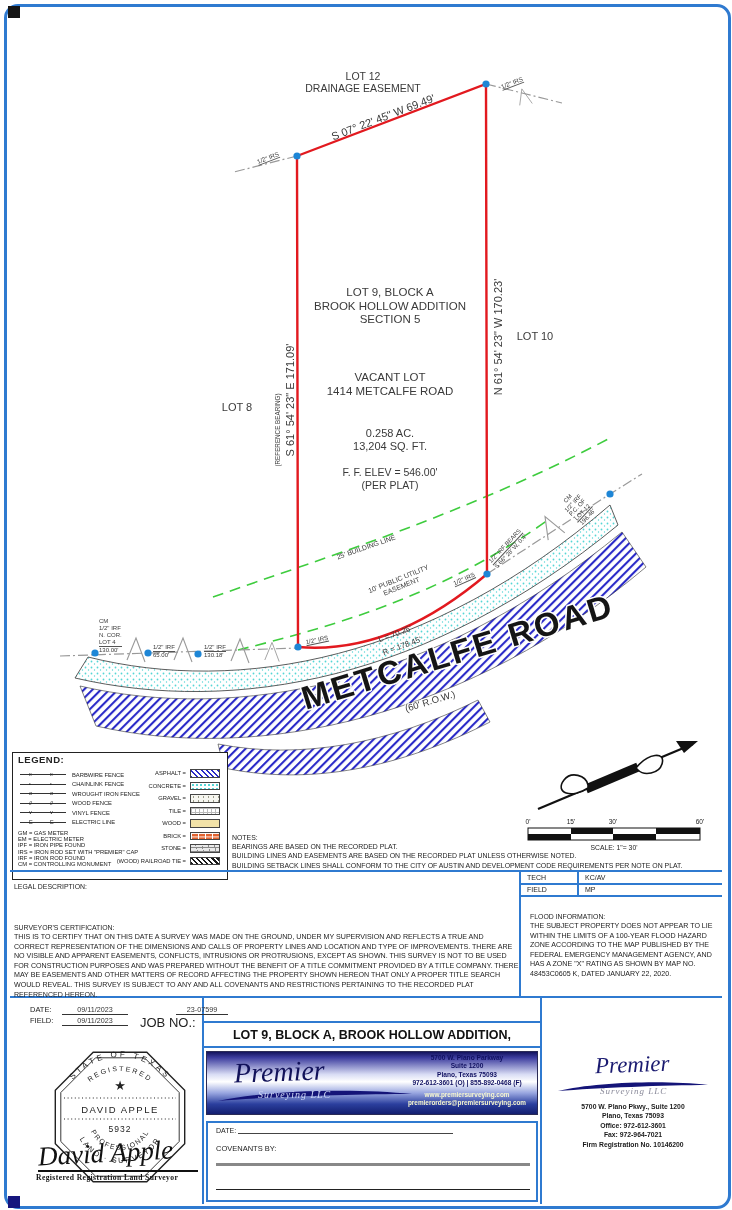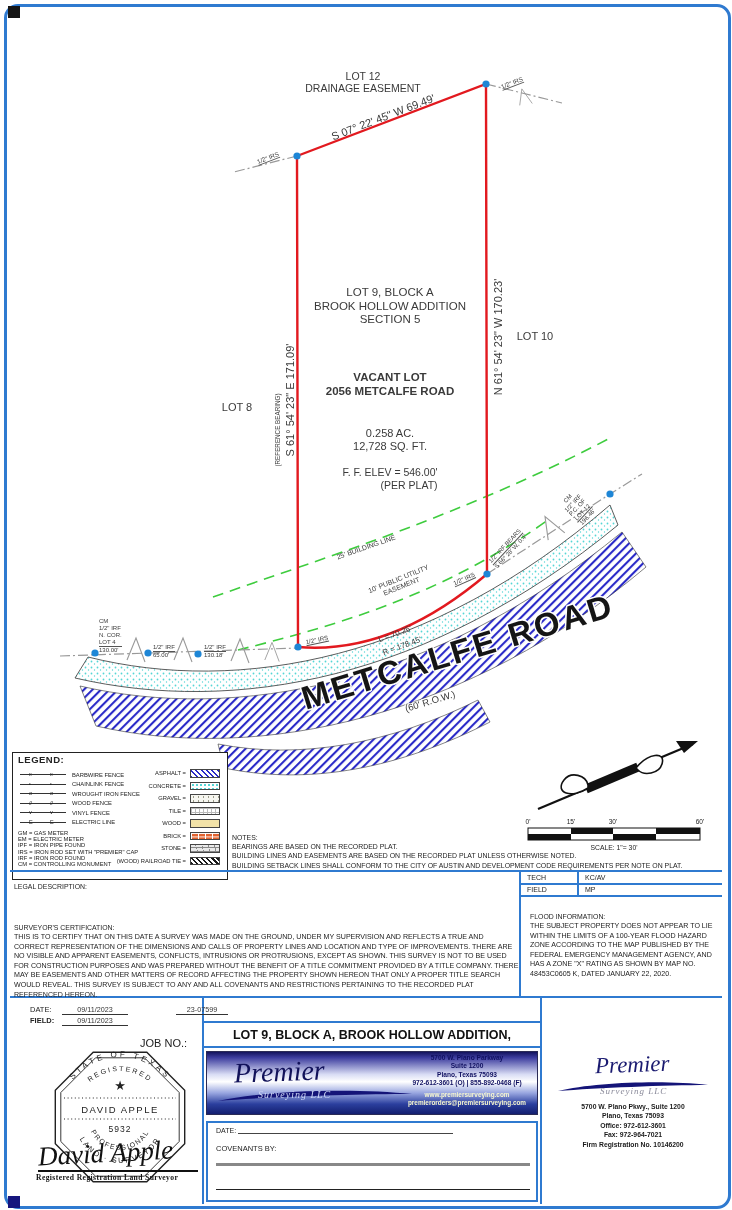--- a/index.html
+++ b/index.html
@@ -142,29 +142,29 @@
   <div class="dlab rot-90" style="left:498px;top:337px;font-size:11px;">N 61° 54' 23" W  170.23'</div>
 
   <div class="dlab" style="left:237px;top:407px;transform:translate(-50%,-50%);font-size:11px;">LOT 8</div>
   <div class="dlab" style="left:535px;top:336px;transform:translate(-50%,-50%);font-size:11px;">LOT 10</div>
 
   <div class="dlab tc" style="left:390px;top:286px;transform:translateX(-50%);font-size:11.5px;line-height:13.5px;text-align:center;">
     <div>LOT 9, BLOCK A</div>
     <div>BROOK HOLLOW ADDITION</div>
     <div>SECTION 5</div>
   </div>
-  <div class="dlab tc" style="left:390px;top:371px;transform:translateX(-50%);font-size:11.5px;line-height:13.5px;font-weight:bold;">
+  <div class="dlab tc" style="left:390px;top:371px;transform:translateX(-50%);font-size:11.5px;line-height:13.5px;">
     <div>VACANT LOT</div>
-    <div>2056 METCALFE ROAD</div>
+    <div>1414 METCALFE ROAD</div>
   </div>
   <div class="dlab tc" style="left:390px;top:427px;transform:translateX(-50%);font-size:11px;line-height:13px;">
     <div>0.258 AC.</div>
-    <div>12,728 SQ. FT.</div>
-  </div>
-  <div class="dlab tc" style="left:390px;top:466px;transform:translateX(-50%);font-size:10.5px;line-height:12.5px;text-align:right;">
+    <div>13,204 SQ. FT.</div>
+  </div>
+  <div class="dlab tc" style="left:390px;top:466px;transform:translateX(-50%);font-size:10.5px;line-height:12.5px;">
     <div>F. F. ELEV = 546.00'</div>
     <div>(PER PLAT)</div>
   </div>
 
   <div class="dlab" style="left:366px;top:547px;transform:translate(-50%,-50%) rotate(-19deg);font-size:7px;">25' BUILDING LINE</div>
   <div class="dlab tc" style="left:400px;top:583px;transform:translate(-50%,-50%) rotate(-22deg);font-size:7px;line-height:8px;">
     <div>10' PUBLIC UTILITY</div>
     <div>EASEMENT</div>
   </div>
   <div class="dlab" style="left:395px;top:634px;transform:translate(-50%,-50%) rotate(-20deg);font-size:8px;">L = 70.25'</div>
@@ -310,23 +310,23 @@
 
   <div class="abs doc-title" style="left:14px;top:883px;">LEGAL DESCRIPTION:</div>
   <div class="abs doc-title" style="left:14px;top:924px;">SURVEYOR'S CERTIFICATION:</div>
   <div class="abs doc-par" style="left:14px;top:933px;width:505px;">THIS IS TO CERTIFY THAT ON THIS DATE A SURVEY WAS MADE ON THE GROUND, UNDER MY SUPERVISION AND REFLECTS A TRUE AND CORRECT REPRESENTATION OF THE DIMENSIONS AND CALLS OF PROPERTY LINES AND LOCATION AND TYPE OF IMPROVEMENTS. THERE ARE NO VISIBLE AND APPARENT EASEMENTS, CONFLICTS, INTRUSIONS OR PROTRUSIONS, EXCEPT AS SHOWN. THIS SURVEY IS NOT TO BE USED FOR CONSTRUCTION PURPOSES AND WAS PREPARED WITHOUT THE BENEFIT OF A TITLE COMMITMENT PROVIDED BY A TITLE COMPANY.  THERE MAY BE EASEMENTS AND OTHER MATTERS OF RECORD AFFECTING THE PROPERTY SHOWN HEREON THAT ONLY A PROPER TITLE SEARCH WOULD REVEAL. THIS SURVEY IS SUBJECT TO ANY AND ALL COVENANTS AND RESTRICTIONS PERTAINING TO THE RECORDED PLAT REFERENCED HEREON.</div>
 
   <div class="abs doc-title" style="left:530px;top:913px;">FLOOD INFORMATION:</div>
   <div class="abs doc-par" style="left:530px;top:922px;width:192px;">THE SUBJECT PROPERTY DOES NOT APPEAR TO LIE WITHIN THE LIMITS OF A 100-YEAR FLOOD HAZARD ZONE ACCORDING TO THE MAP PUBLISHED BY THE FEDERAL EMERGENCY MANAGEMENT AGENCY, AND HAS A ZONE "X" RATING AS SHOWN BY MAP NO. 48453C0605 K, DATED JANUARY 22, 2020.</div>
 
   <div class="abs" style="left:30px;top:1005px;font-size:7.5px;color:#222;">DATE:</div>
   <div class="abs tc" style="left:62px;top:1005px;width:66px;font-size:7.2px;color:#333;border-bottom:1px solid #333;">09/11/2023</div>
-  <div class="abs" style="left:140px;top:1037px;font-size:11px;color:#222;">JOB NO.:</div>
+  <div class="abs" style="left:140px;top:1015px;font-size:13px;color:#222;">JOB NO.:</div>
   <div class="abs tc" style="left:176px;top:1005px;width:52px;font-size:7.2px;color:#333;border-bottom:1px solid #333;">23-07599</div>
-  <div class="abs" style="left:30px;top:1016px;font-size:7.5px;color:#222;font-weight:bold;">FIELD:</div>
+  <div class="abs" style="left:30px;top:1016px;font-size:7.5px;color:#222;">FIELD:</div>
   <div class="abs tc" style="left:62px;top:1016px;width:66px;font-size:7.2px;color:#333;border-bottom:1px solid #333;">09/11/2023</div>
 
   <div class="addrrow" style="top:1021px;height:27px;font-size:12.5px;line-height:24px;">LOT 9, BLOCK A, BROOK HOLLOW ADDITION, SECTION 2</div>
 
   <div id="premierbox"></div>
   <div class="abs premlogo" style="left:234px;top:1056px;font-size:28px;color:#12125a;transform:rotate(-2deg);">Premier</div>
   <svg class="abs" style="left:216px;top:1088px;" width="200" height="16" viewBox="0 0 200 16">
     <path d="M2,13 C50,2 140,0 196,6 C140,6 50,9 2,13 Z" fill="#141478"></path>
   </svg>
   <div class="abs premlogo" style="left:258px;top:1089px;font-size:10px;color:#cdd6f5;letter-spacing:1px;">Surveying LLC</div>

